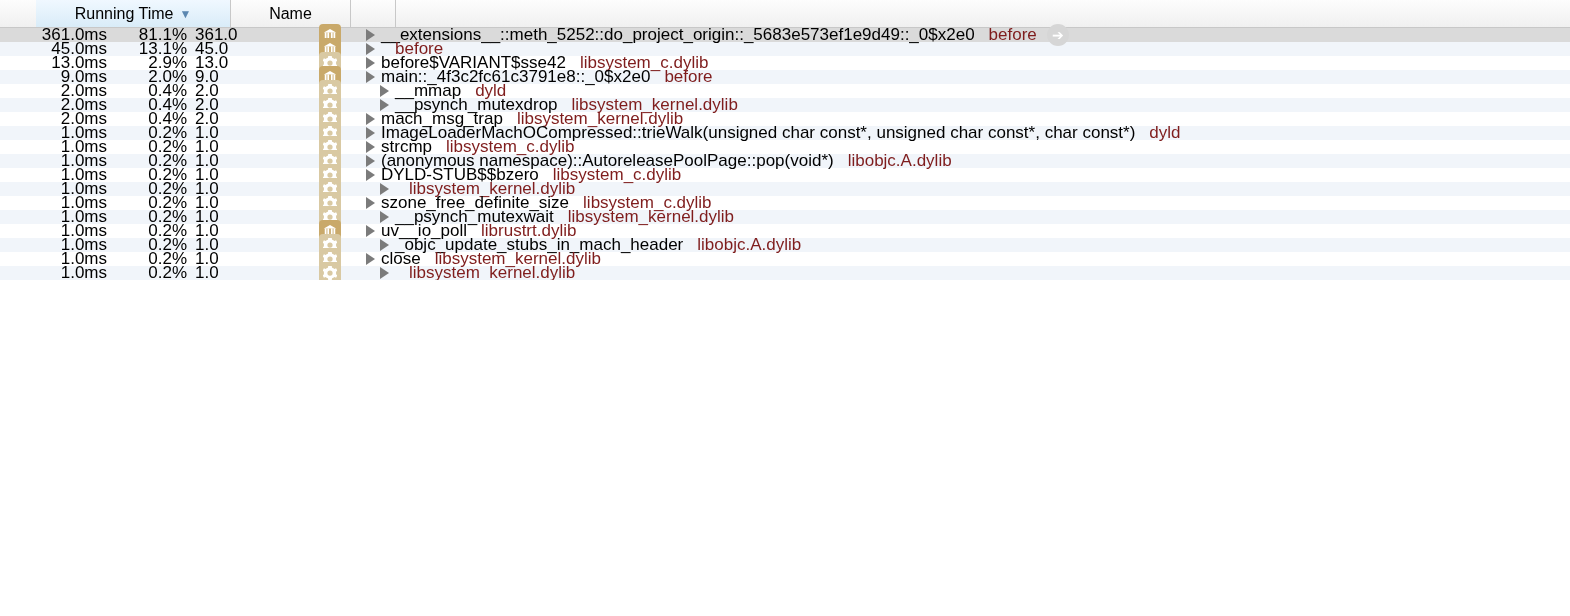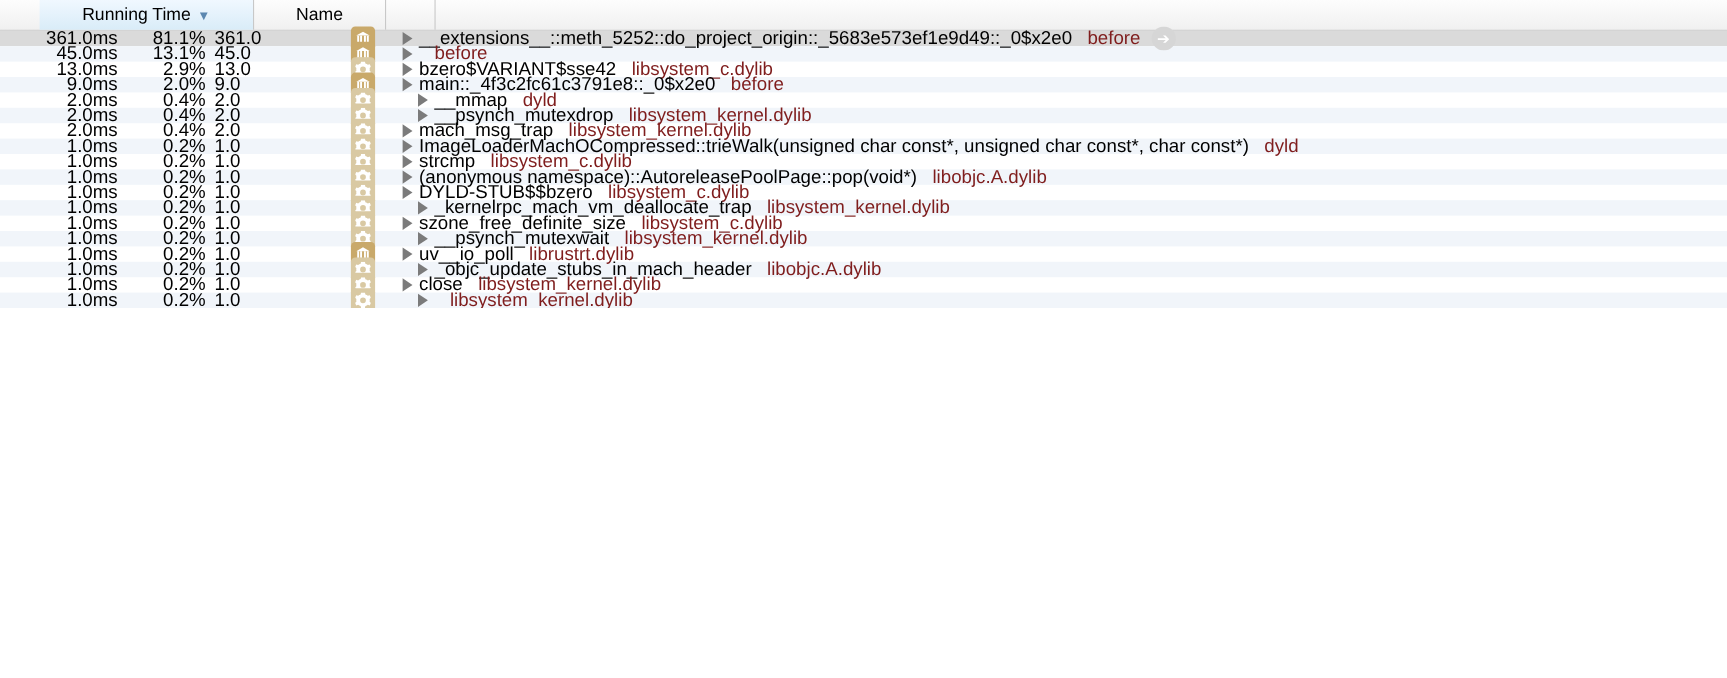--- a/index.html
+++ b/index.html
@@ -140,21 +140,21 @@
         <div class="col-self">13.0</div>
         <div class="col-icon">
           <span class="lib-icon sys">
             <svg viewBox="0 0 16 16" fill="white">
               <path d="M8 5a3 3 0 100 6 3 3 0 000-6zm7 3c0 .5-.05 1-.14 1.47l1.6 1.25-1.5 2.6-1.9-.62c-.75.62-1.63 1.08-2.6 1.33L10 16H6l-.46-2c-.97-.25-1.85-.7-2.6-1.33l-1.9.62-1.5-2.6 1.6-1.25C1.05 9 1 8.5 1 8s.05-1 .14-1.47L-.46 5.28l1.5-2.6 1.9.62C3.7 2.68 4.57 2.22 5.54 1.97L6 0h4l.46 2c.97.25 1.85.7 2.6 1.33l1.9-.62 1.5 2.6-1.6 1.25c.09.47.14.97.14 1.44z"></path>
             </svg>
           </span>
         </div>
         <div class="col-sym">
           <span class="disclosure"></span>
-          <span class="sym-name">bzero$VARIANT$sse42</span>
+          <span class="sym-name">before$VARIANT$sse42</span>
           <span class="sym-lib">libsystem_c.dylib</span>
         </div>
       </div>
       <div class="row alt">
         <div class="col-running">
           <span class="rt-ms">9.0ms</span>
           <span class="rt-pct">2.0%</span>
         </div>
         <div class="col-self">9.0</div>
         <div class="col-icon">
@@ -319,21 +319,20 @@
         <div class="col-icon">
           <span class="lib-icon sys">
             <svg viewBox="0 0 16 16" fill="white">
               <path d="M8 5a3 3 0 100 6 3 3 0 000-6zm7 3c0 .5-.05 1-.14 1.47l1.6 1.25-1.5 2.6-1.9-.62c-.75.62-1.63 1.08-2.6 1.33L10 16H6l-.46-2c-.97-.25-1.85-.7-2.6-1.33l-1.9.62-1.5-2.6 1.6-1.25C1.05 9 1 8.5 1 8s.05-1 .14-1.47L-.46 5.28l1.5-2.6 1.9.62C3.7 2.68 4.57 2.22 5.54 1.97L6 0h4l.46 2c.97.25 1.85.7 2.6 1.33l1.9-.62 1.5 2.6-1.6 1.25c.09.47.14.97.14 1.44z"></path>
             </svg>
           </span>
         </div>
         <div class="col-sym">
           <span style="display: inline-block; width: 14px;"></span>
           <span class="disclosure"></span>
-          <span class="sym-name">_kernelrpc_mach_vm_deallocate_trap</span>
           <span class="sym-lib">libsystem_kernel.dylib</span>
         </div>
       </div>
       <div class="row">
         <div class="col-running">
           <span class="rt-ms">1.0ms</span>
           <span class="rt-pct">0.2%</span>
         </div>
         <div class="col-self">1.0</div>
         <div class="col-icon">

